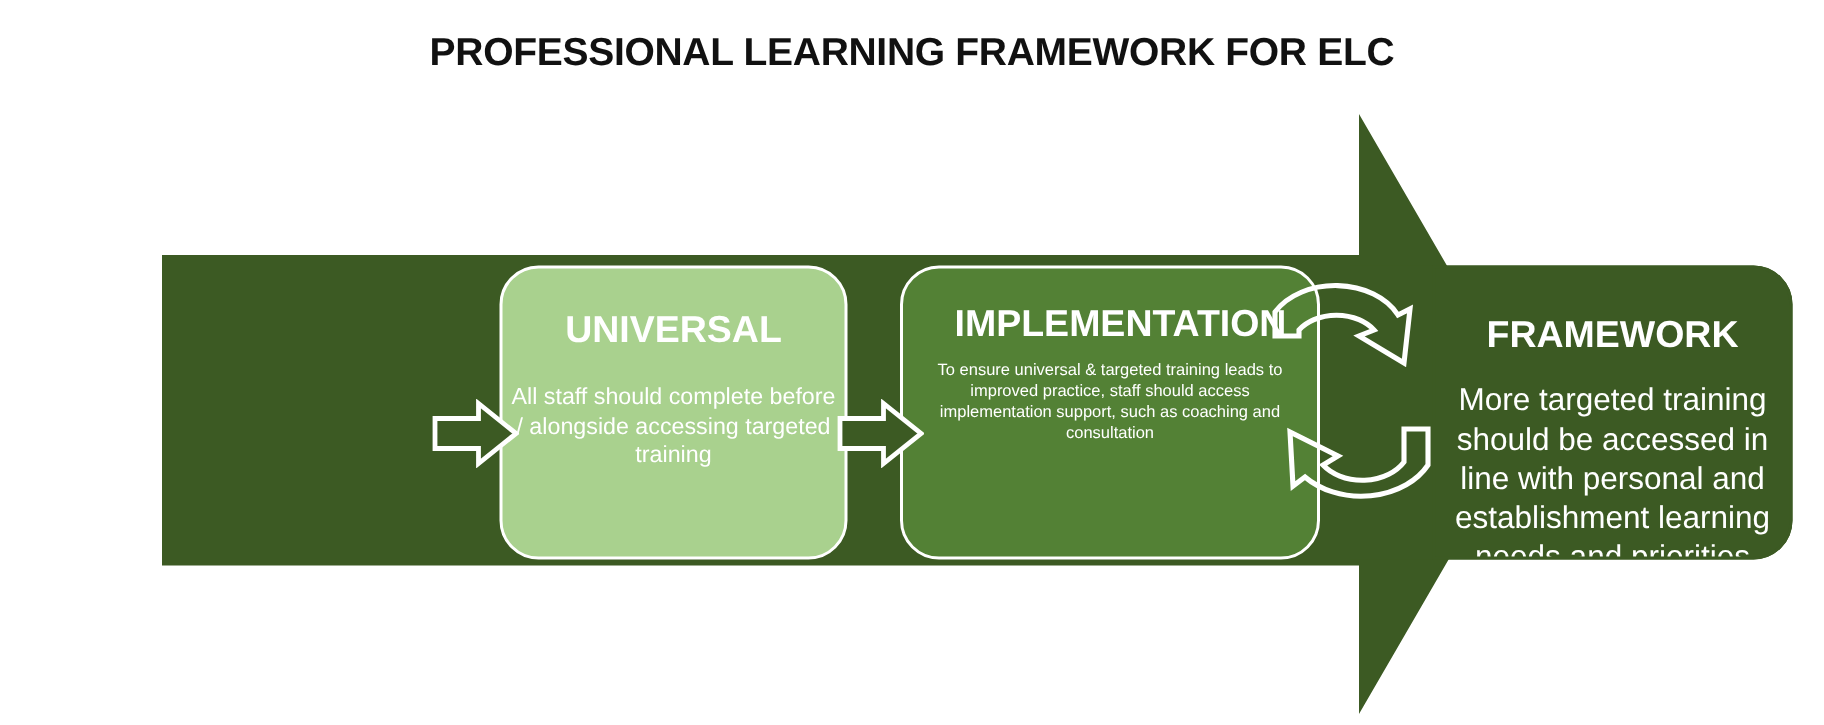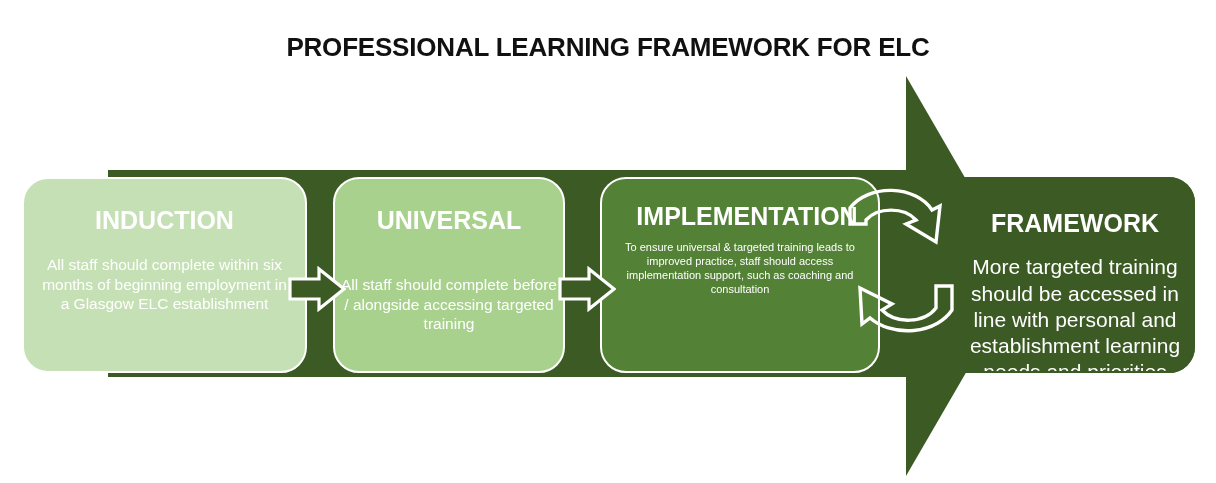--- a/index.html
+++ b/index.html
@@ -19,21 +19,21 @@
     position: absolute;
     left: 0; top: 0;
     width: 1216px;
     height: 483px;
   }
 
   
   .title {
     position: absolute;
     left: 0;
-    top: 32px;
+    top: 19px;
     width: 1216px;
     text-align: center;
     font-size: 26px;
     font-weight: bold;
     letter-spacing: -0.2px;
     color: #111111;
     font-family: "Liberation Sans", sans-serif;
     white-space: nowrap;
   }
 
@@ -83,21 +83,20 @@
   }
   #stage-induction .heading { font-size: 25px; margin-top: 28px; }
   #stage-induction .body { font-size: 15.5px; margin-top: 22px; padding: 0 12px; }
 
   #stage-universal {
     left: 333px;
     top: 177px;
     width: 232px;
     height: 196px;
     background: #A9D18E;
-    gap: 20px;
   }
   #stage-universal .heading { font-size: 25px; margin-top: 28px; }
   #stage-universal .body { font-size: 15.5px; margin-top: 22px; padding: 0 6px; }
 
   #stage-implementation {
     left: 600px;
     top: 177px;
     width: 280px;
     height: 196px;
     background: #538135;
@@ -156,24 +155,20 @@
 <div id="canvas">
 
   <div class="title">PROFESSIONAL LEARNING FRAMEWORK FOR ELC</div>
 
   <svg class="bg-arrow" viewBox="0 0 1216 483">
     <polygon points="108,170 906,170 906,76 1022,276 906,476 906,377 108,377" fill="#3C5A23"></polygon>
   </svg>
 
   <div id="stage-targeted-wrap"></div>
 
-  <div class="stage" id="stage-induction">
-    <div class="heading">INDUCTION</div>
-    <div class="body">All staff should complete within six months of beginning employment in a Glasgow ELC establishment</div>
-  </div>
 
   <div class="stage" id="stage-universal">
     <div class="heading">UNIVERSAL</div>
     <div class="body">All staff should complete before / alongside accessing targeted training</div>
   </div>
 
   <div class="stage" id="stage-implementation">
     <div class="heading">IMPLEMENTATION</div>
     <div class="body">To ensure universal &amp; targeted training leads to improved practice, staff should access implementation support, such as coaching and consultation</div>
   </div>

